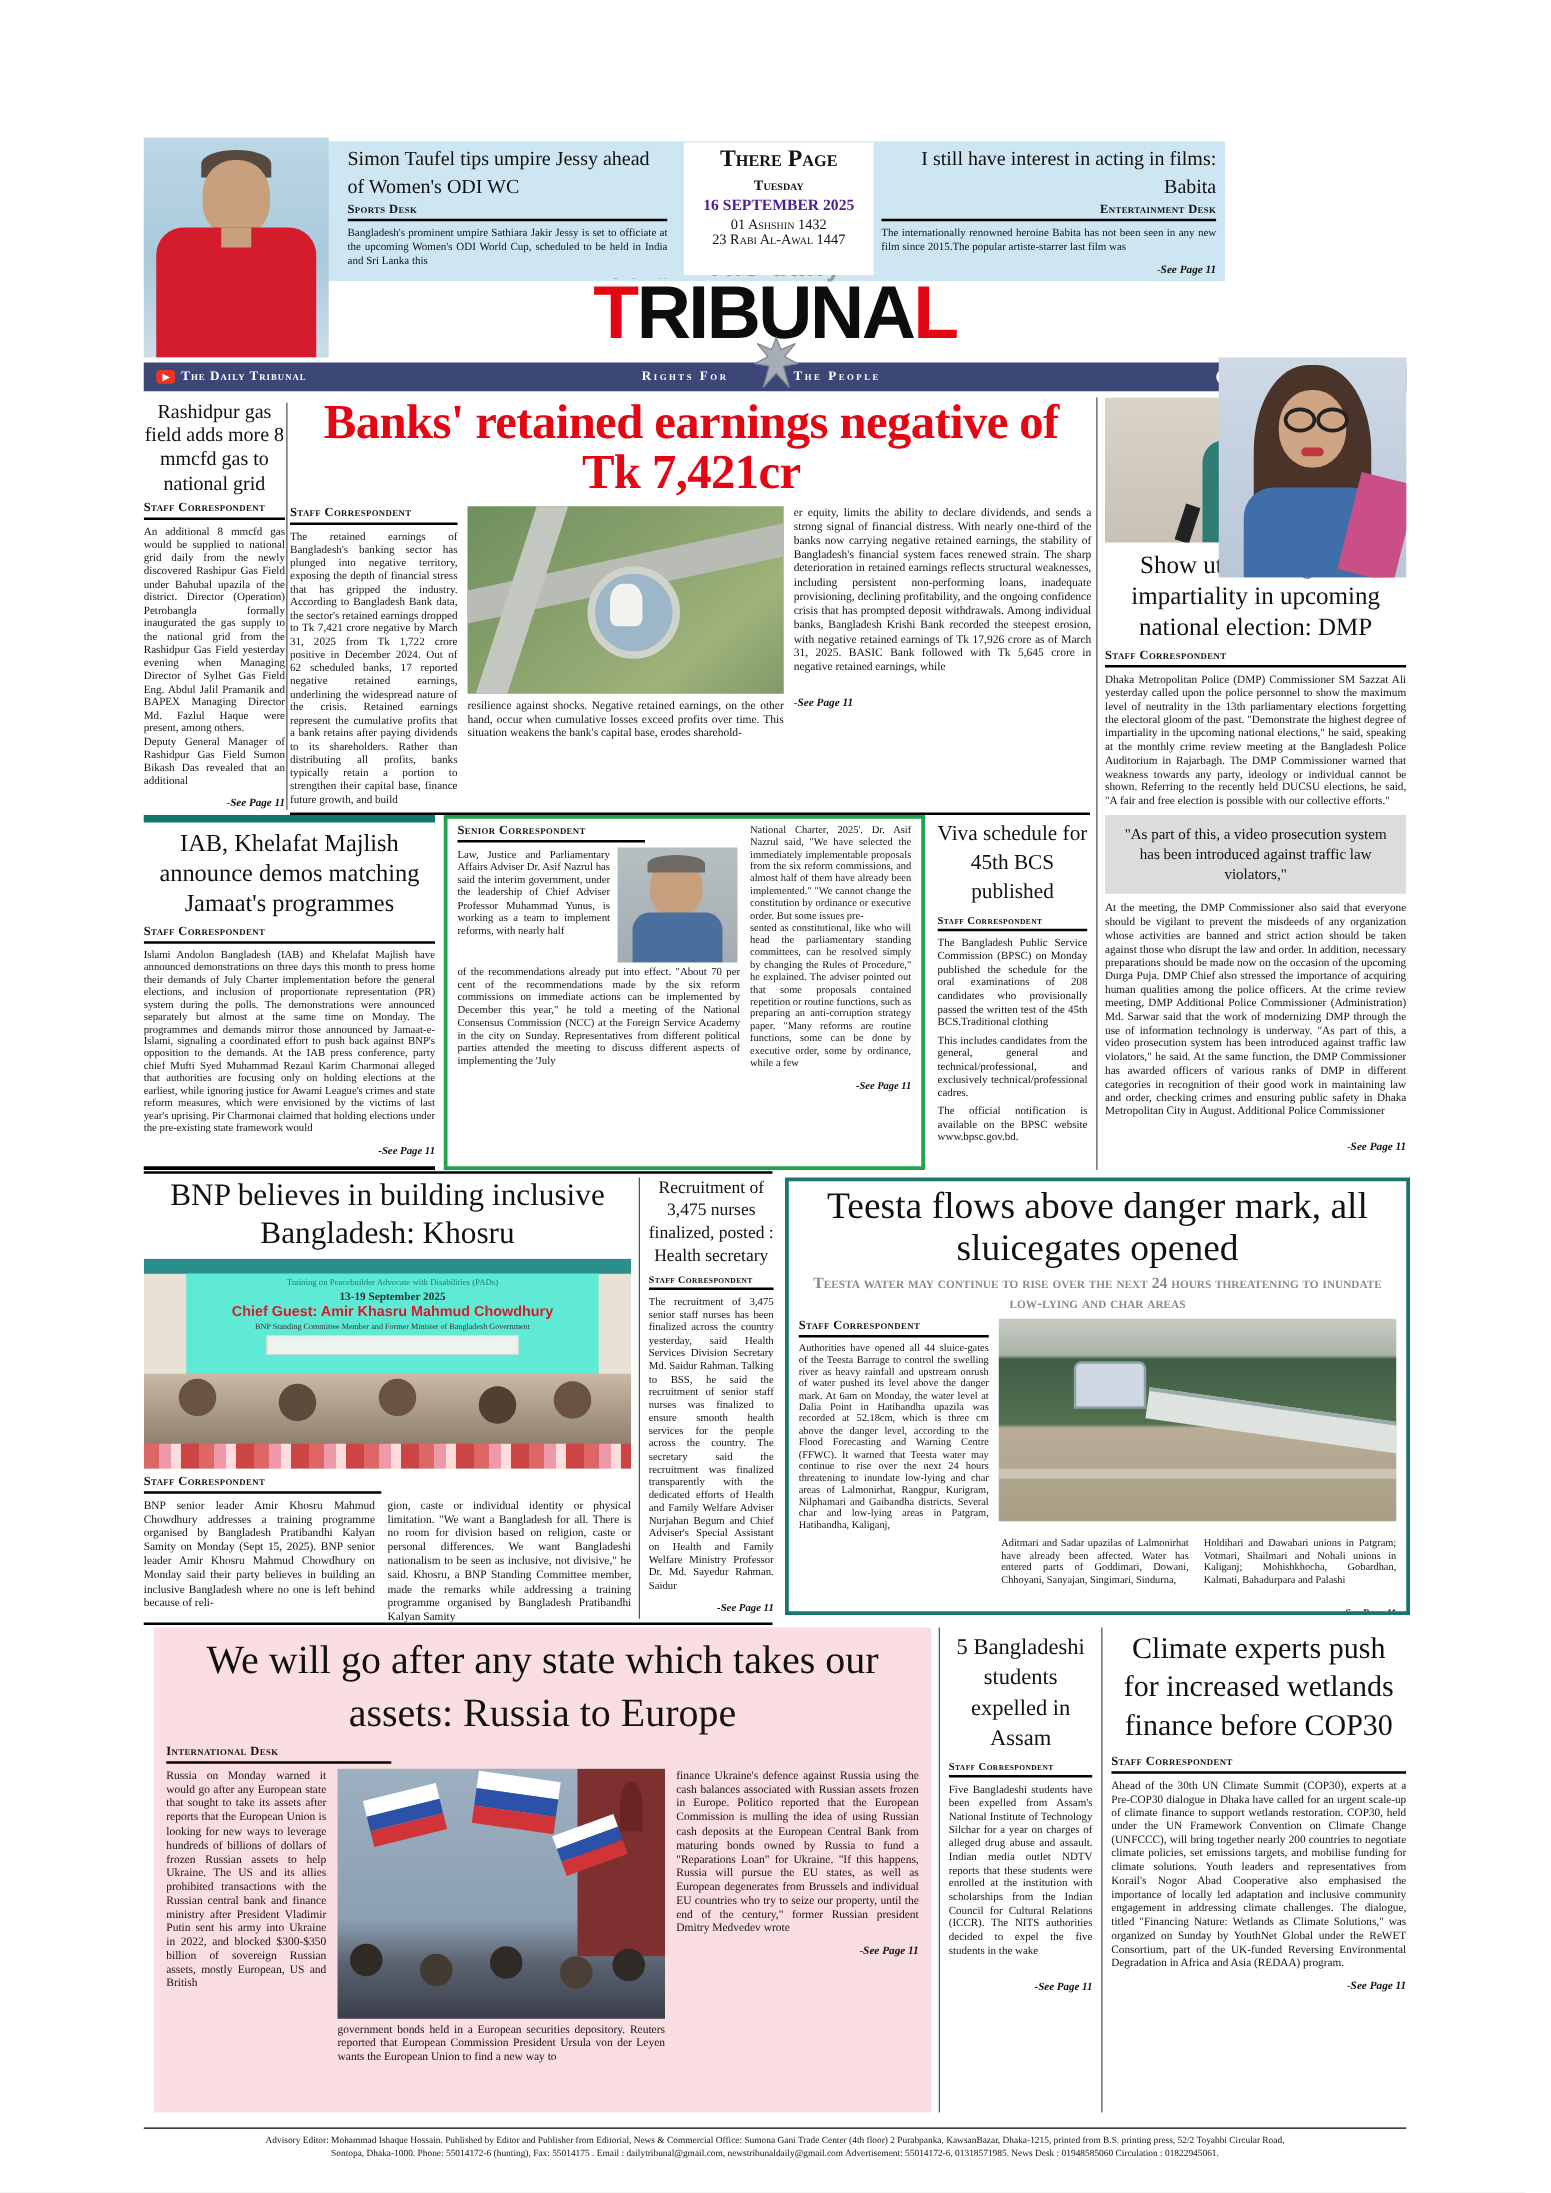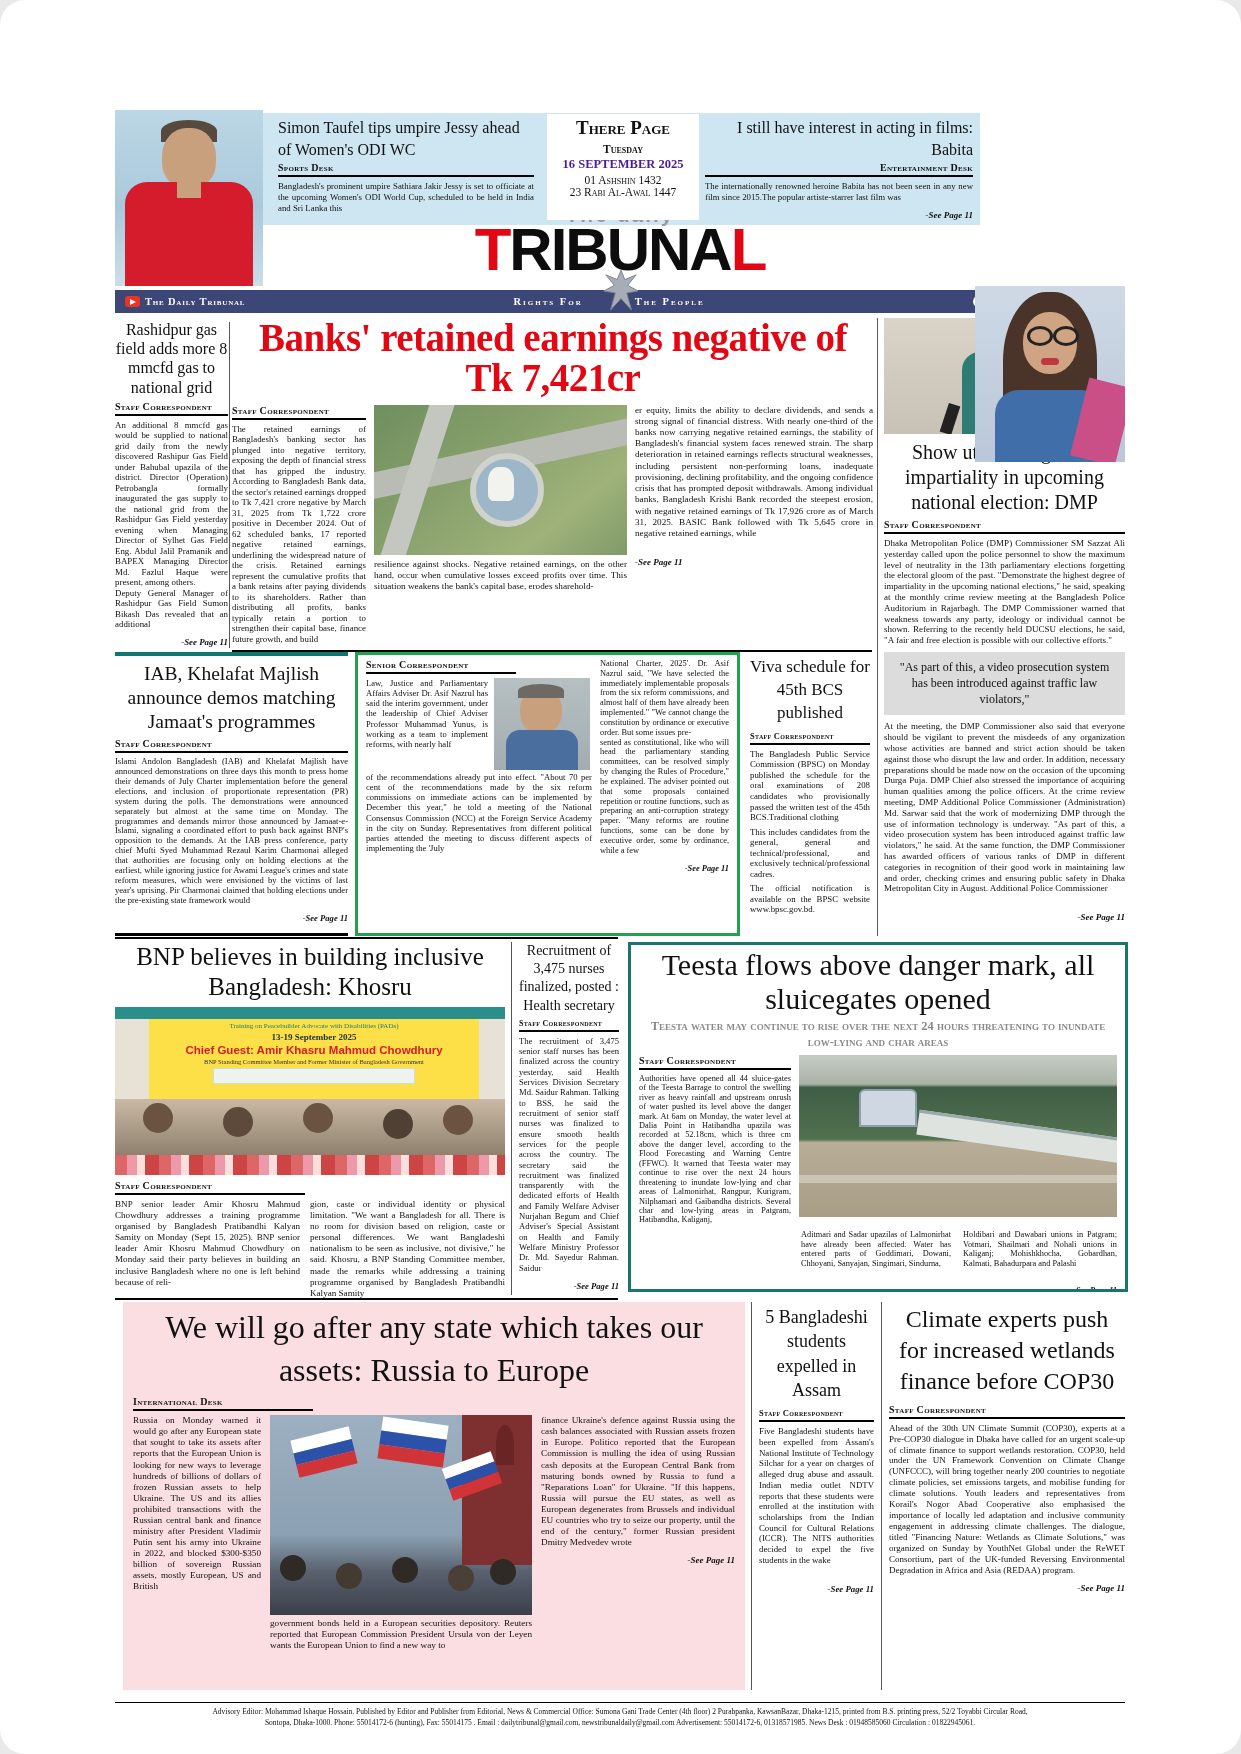--- a/index.html
+++ b/index.html
@@ -1,17 +1,17 @@
 <!DOCTYPE html>
 <html><head>
 <meta charset="utf-8">
 <style>
   html,body{margin:0;padding:0;background:#e9e9e9;}
   .page{position:relative;width:1241px;height:1754px;background:#fff;margin:0 auto;
-        font-family:"Liberation Serif",serif;color:#111;overflow:hidden;border-radius:25px;}
+        font-family:"Liberation Serif",serif;color:#111;overflow:hidden;}
   .abs{position:absolute;overflow:hidden;box-sizing:border-box;}
   .body{font-size:9.3px;line-height:1.22;text-align:justify;}
   .byline{font-variant:small-caps;font-weight:bold;font-size:10px;letter-spacing:.3px;}
   .rule{border-bottom:2px solid #000;margin:2px 0 4px;}
   .see-line{text-align:left;font-weight:bold;font-style:italic;font-size:9px;margin-top:18px;}
   .title{text-align:center;}
   .ph{position:relative;overflow:hidden;}
   .vd{position:absolute;border-left:1px solid #555;width:0;}
   .hrule{position:absolute;border-top:2px solid #000;height:0;}
   .smallcaps{font-variant:small-caps;}
@@ -150,21 +150,21 @@
     <div class="body" style="font-size:9px;line-height:1.2;">
       <span>At the meeting, the DMP Commissioner also said that everyone should be vigilant to prevent the misdeeds of any organization whose activities are banned and strict action should be taken against those who disrupt the law and order. In addition, necessary preparations should be made now on the occasion of the upcoming Durga Puja. DMP Chief also stressed the importance of acquiring human qualities among the police officers. At the crime review meeting, DMP Additional Police Commissioner (Administration) Md. Sarwar said that the work of modernizing DMP through the use of information technology is underway. "As part of this, a video prosecution system has been introduced against traffic law violators," he said. At the same function, the DMP Commissioner has awarded officers of various ranks of DMP in different categories in recognition of their good work in maintaining law and order, checking crimes and ensuring public safety in Dhaka Metropolitan City in August. Additional Police Commissioner</span>
       <span class="see-line" style="float:right;">-See Page 11</span>
     </div>
   </div>
 
   <div class="hrule" style="left:232px;top:650px;width:640px;"></div>
   <div class="vd" style="left:229px;top:322px;height:326px;"></div>
   <div class="vd" style="left:877px;top:318px;height:618px;"></div>
 
-  <div class="abs" style="left:115px;top:652px;width:233px;height:284px;border-top:4px solid #0f766e;border-bottom:3px solid #000;padding-top:6px;">
+  <div class="abs" style="left:115px;top:652px;width:233px;height:284px;border-top:6px solid #0f766e;border-bottom:3px solid #000;padding-top:6px;">
     <div class="title" style="font-size:19.5px;line-height:1.22;margin-bottom:5px;">IAB, Khelafat Majlish announce demos matching Jamaat's programmes</div>
     <div class="byline">Staff Correspondent</div>
     <div class="rule"></div>
     <div class="body" style="font-size:8.6px;line-height:1.15;">
       <span>Islami Andolon Bangladesh (IAB) and Khelafat Majlish have announced demonstrations on three days this month to press home their demands of July Charter implementation before the general elections, and inclusion of proportionate representation (PR) system during the polls. The demonstrations were announced separately but almost at the same time on Monday. The programmes and demands mirror those announced by Jamaat-e-Islami, signaling a coordinated effort to push back against BNP's opposition to the demands. At the IAB press conference, party chief Mufti Syed Muhammad Rezaul Karim Charmonai alleged that authorities are focusing only on holding elections at the earliest, while ignoring justice for Awami League's crimes and state reform measures, which were envisioned by the victims of last year's uprising. Pir Charmonai claimed that holding elections under the pre-existing state framework would</span>
       <span class="see-line" style="float:right;font-size:8.6px;">-See Page 11</span>
     </div>
   </div>
 
   <div class="abs" style="left:355px;top:652px;width:385px;height:284px;border:3.5px solid #22a24c;padding:4px 8px;background:#fff;">
@@ -200,21 +200,21 @@
     <div class="body" style="font-size:8.8px;line-height:1.2;margin-bottom:4px;">This includes candidates from the general, general and technical/professional, and exclusively technical/professional cadres.</div>
     <div class="body" style="font-size:8.8px;line-height:1.2;">The official notification is available on the BPSC website www.bpsc.gov.bd.</div>
   </div>
 
   <div class="hrule" style="left:115px;top:937px;width:503px;border-top-width:2.5px;"></div>
 
   <div class="abs" style="left:115px;top:942px;width:390px;height:356px;">
     <div class="title" style="font-size:25px;line-height:1.2;">BNP believes in building inclusive Bangladesh: Khosru</div>
     <div class="ph" style="width:390px;height:168px;margin-top:5px;background:#e8e2d6;">
       <div style="position:absolute;left:0;top:0;width:390px;height:12px;background:#2a8f8a;"></div>
-      <div style="position:absolute;left:34px;top:12px;width:330px;height:80px;background:#fde047;text-align:center;padding-top:3px;">
+      <div style="position:absolute;left:34px;top:12px;width:330px;height:80px;background:#5eead4;text-align:center;padding-top:3px;">
         <div style="font-size:7px;color:#1c7d78;">Training on Peacebuilder Advocate with Disabilities (PADs)</div>
         <div style="font-size:9px;font-weight:bold;color:#233;margin-top:2px;">13-19 September 2025</div>
         <div class="sans" style="font-size:11.5px;font-weight:bold;color:#d51c2c;margin-top:2px;">Chief Guest: Amir Khasru Mahmud Chowdhury</div>
         <div style="font-size:6.5px;color:#333;margin-top:2px;">BNP Standing Committee Member and Former Minister of Bangladesh Government</div>
         <div style="margin:3px auto 0;width:200px;height:14px;background:#eef3ee;border:1px solid #cdd;"></div>
       </div>
       <div style="position:absolute;left:0;top:92px;width:390px;height:58px;background:linear-gradient(180deg,#c9b9a5,#8d7f6c);"></div>
       <div style="position:absolute;left:28px;top:96px;width:30px;height:30px;background:#6b5341;border-radius:50%;box-shadow:80px 4px 0 #5d4a3a,160px 0 0 #6b5341,240px 6px 0 #4f4033,300px 2px 0 #6b5341;"></div>
       <div style="position:absolute;left:0;top:148px;width:390px;height:20px;background:repeating-linear-gradient(90deg,#d66 0 12px,#e9a 12px 22px,#fdd 22px 30px,#c44 30px 44px);"></div>
     </div>

